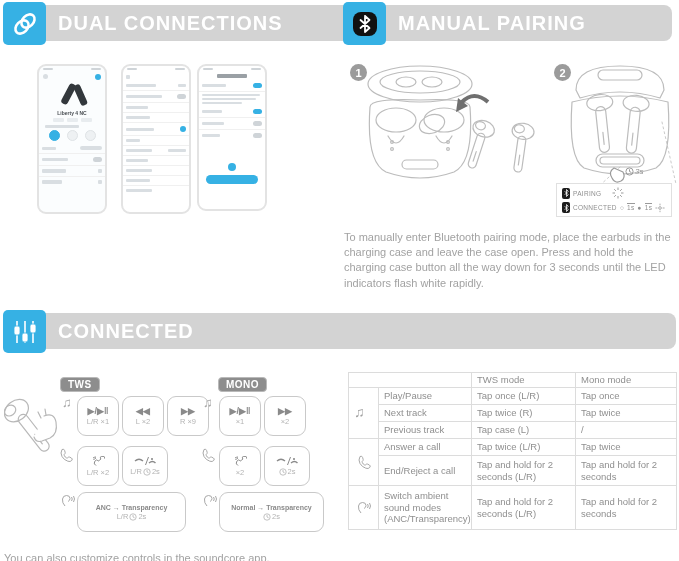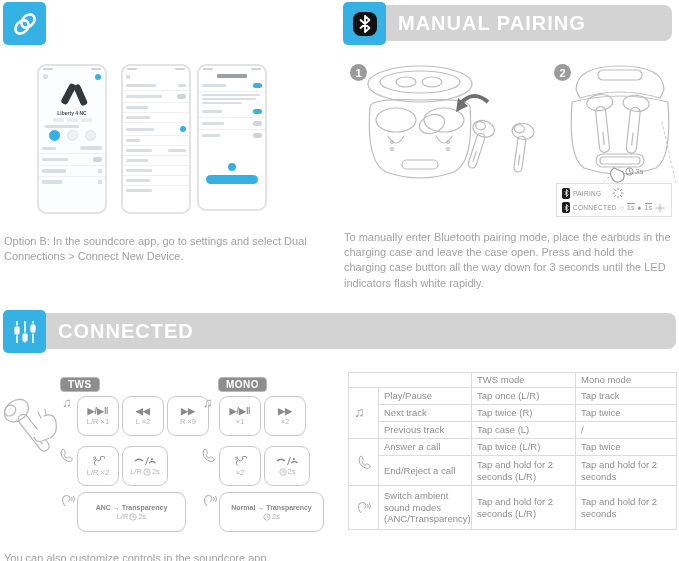--- a/index.html
+++ b/index.html
@@ -58,20 +58,23 @@
            align-items:center;justify-content:center;flex:0 0 auto;}
   .ovl{border-top:1px solid #9a9a9a;font-size:6.5px;line-height:1.2;padding-top:0px;}
   .t3s{position:absolute;font-size:8px;color:#8f8f8f;display:flex;align-items:center;gap:1px;}
   svg{display:block;}
 </style>
 </head>
 <body>
 
 <div class="page">
 
+  <div class="hdr-bar" style="left:10px;top:5px;width:320px;padding-left:48px;">
+    <span class="hdr-title">DUAL CONNECTIONS</span>
+  </div>
   <div class="hdr-icon" style="left:3px;top:2px;">
     <svg width="30" height="30" viewBox="0 0 30 30">
       <g fill="none" stroke="#ffffff" stroke-width="2.6">
         <ellipse cx="12" cy="18" rx="7.5" ry="5.5" transform="rotate(-45 12 18)"></ellipse>
         <ellipse cx="18" cy="12" rx="7.5" ry="5.5" transform="rotate(-45 18 12)"></ellipse>
       </g>
     </svg>
   </div>
 
   <div class="hdr-bar" style="left:350px;top:5px;width:322px;padding-left:48px;box-sizing:border-box;">
@@ -202,21 +205,20 @@
         <span class="tgl"></span>
     </div>
     <div style="display:flex;justify-content:center;margin-top:22px;">
       <span class="bluedot" style="width:8px;height:8px;"></span>
     </div>
     <div style="display:flex;justify-content:center;margin-top:4px;">
       <span style="width:52px;height:9px;border-radius:5px;background:#36b1e4;"></span>
     </div>
   </div>
 
-  <div class="caption" style="left:4px;top:234px;width:322px;">Option B: In the soundcore app, go to settings and select Dual Connections &gt; Connect New Device.</div>
 
   <div class="stepnum" style="left:350px;top:64px;">1</div>
   <div class="stepnum" style="left:554px;top:64px;">2</div>
 
   <svg style="position:absolute;left:358px;top:62px;" width="192" height="122" viewBox="0 0 192 122">
     <g fill="none" stroke="#bcbcbc" stroke-width="1.2" stroke-linecap="round" stroke-linejoin="round">
 
       <ellipse cx="62" cy="22" rx="52" ry="18"></ellipse>
       <ellipse cx="62" cy="20" rx="40" ry="11"></ellipse>
       <ellipse cx="48" cy="20" rx="10" ry="5"></ellipse>
@@ -523,21 +525,21 @@
     <tbody>
         <tr style="height:15px;">
       <th colspan="2"></th>
       <th>TWS mode</th>
       <th>Mono mode</th>
     </tr>
     <tr style="height:17px;">
       <td class="icn" rowspan="3">♫</td>
       <td>Play/Pause</td>
       <td>Tap once (L/R)</td>
-      <td>Tap track</td>
+      <td>Tap once</td>
     </tr>
     <tr style="height:17px;">
       <td>Next track</td>
       <td>Tap twice (R)</td>
       <td>Tap twice</td>
     </tr>
     <tr style="height:17px;">
       <td>Previous track</td>
       <td>Tap case (L)</td>
       <td>/</td>

